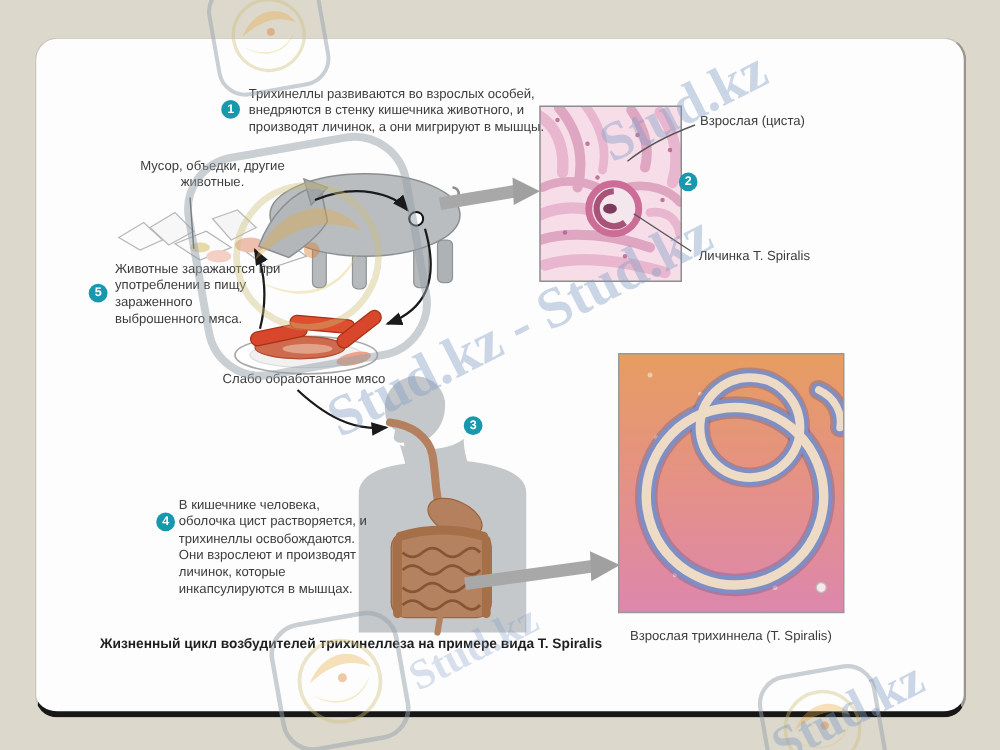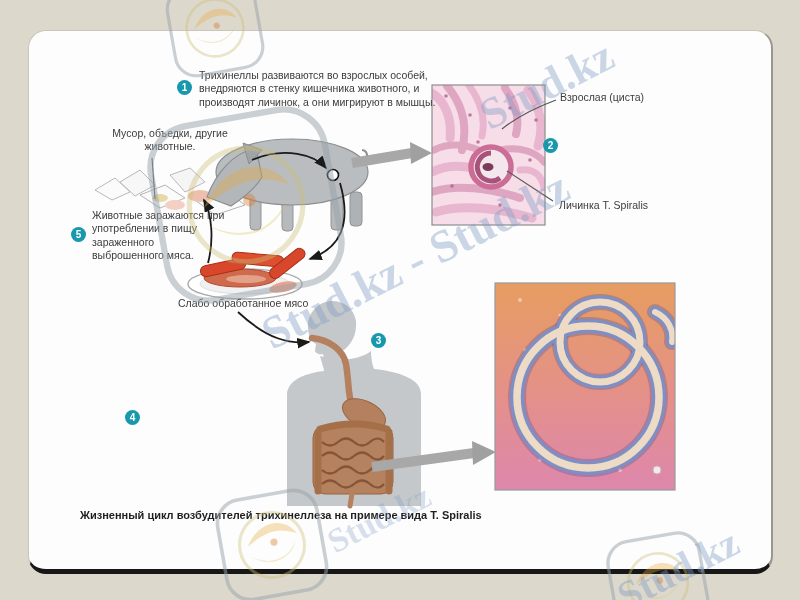--- a/index.html
+++ b/index.html
@@ -193,20 +193,22 @@
   <div class="badge" style="left:371px;top:333px;">3</div>
   <div class="badge" style="left:125px;top:410px;">4</div>
   <div class="badge" style="left:71px;top:227px;">5</div>
 
   <div class="txt" style="left:199px;top:69px;width:242px;">Трихинеллы развиваются во взрослых особей, внедряются в стенку кишечника животного, и производят личинок, а они мигрируют в мышцы.</div>
   <div class="txt center" style="left:95px;top:127px;width:150px;">Мусор, объедки, другие животные.</div>
   <div class="txt" style="left:92px;top:209px;width:134px;">Животные заражаются при употреблении в пищу зараженного выброшенного мяса.</div>
   <div class="txt nowrap" style="left:178px;top:297px;">Слабо обработанное мясо</div>
   <div class="txt" style="left:560px;top:91px;">Взрослая (циста)</div>
   <div class="txt" style="left:559px;top:199px;text-align:right;">Личинка T. Spiralis</div>
+  <div class="txt" style="left:143px;top:398px;width:160px;">В кишечнике человека, оболочка цист растворяется, и трихинеллы освобождаются. Они взрослеют и производят личинок, которые инкапсулируются в мышцах.</div>
+  <div class="txt" style="left:504px;top:503px;">Взрослая трихиннела (T. Spiralis)</div>
   <div class="caption-title" style="left:80px;top:509px;width:480px;">Жизненный цикл возбудителей трихинеллеза на примере вида T. Spiralis</div>
 
   <svg class="over" width="800" height="600" viewBox="0 0 800 600">
     <use href="#birdlogo" transform="translate(215,28) rotate(-10) scale(1.05)"></use>
     <use href="#birdlogo" transform="translate(246,205) rotate(-10) scale(2.1)"></use>
     <use href="#birdlogo" transform="translate(272,545) rotate(-10) scale(1.2)"></use>
     <use href="#birdlogo" transform="translate(658,583) rotate(-10) scale(1.1)"></use>
   </svg>
   <div class="wm" style="left:483px;top:92px;font-size:44px;transform:rotate(-27deg);">Stud.kz</div>
   <div class="wm" style="left:265px;top:310px;font-size:46px;transform:rotate(-27deg);">Stud.kz - Stud.kz</div>

